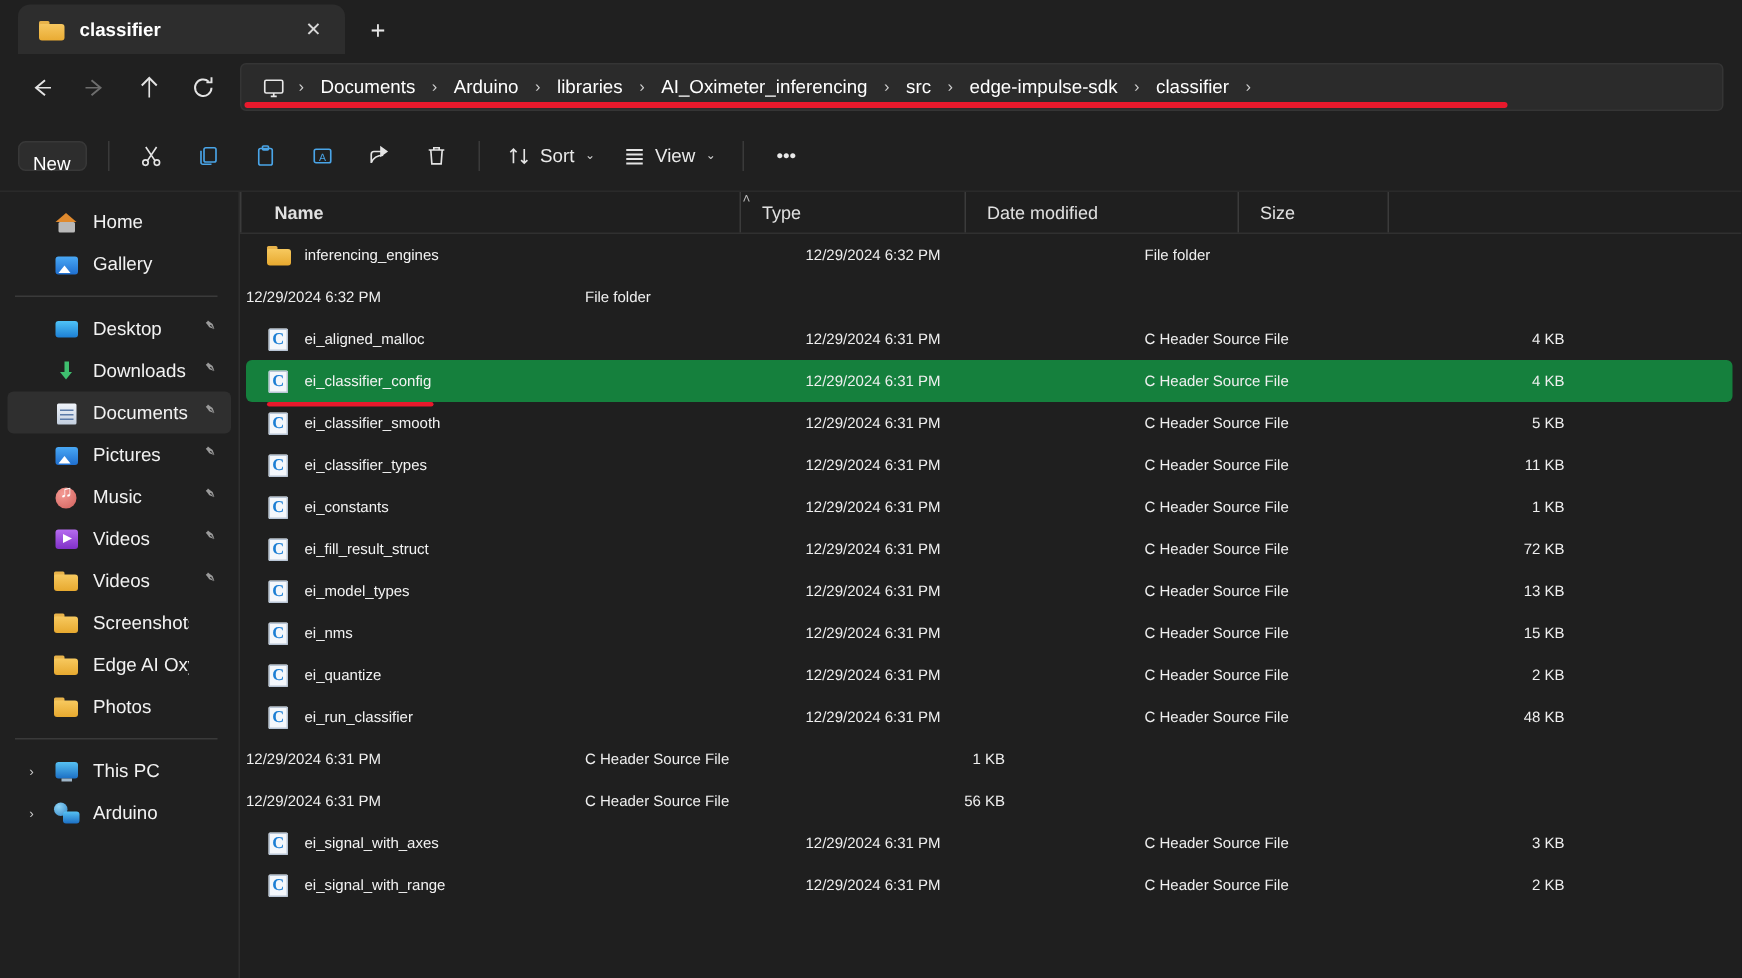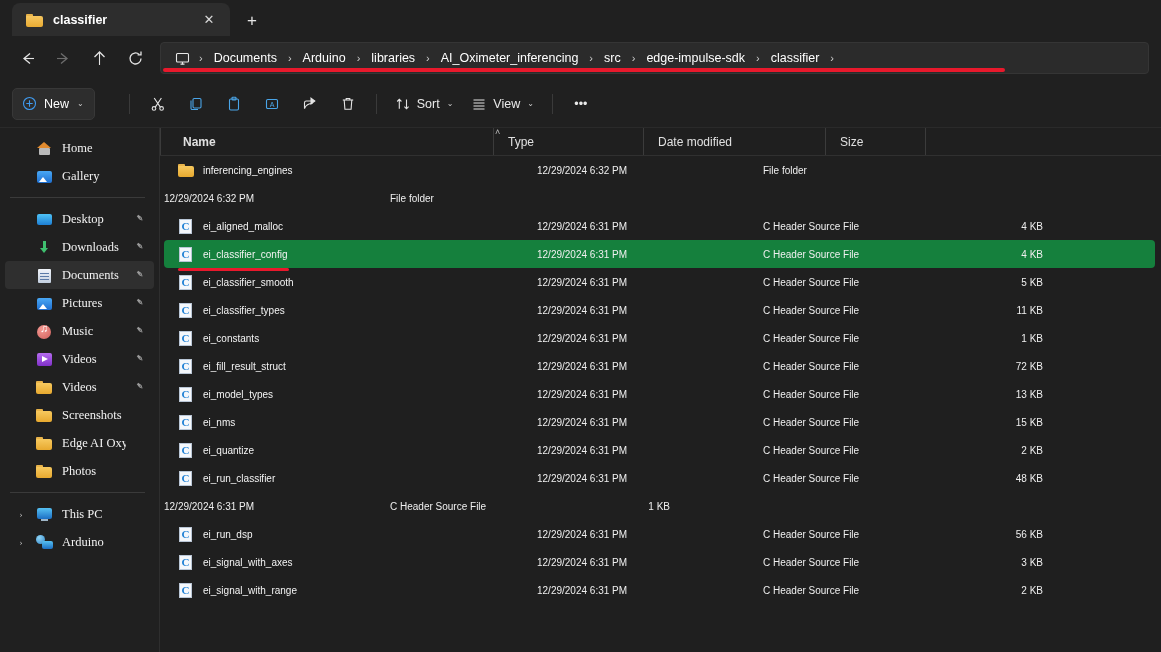--- a/index.html
+++ b/index.html
@@ -120,28 +120,29 @@
   .toolbar {
     height: 48px;
     background: #202020;
     display: flex;
     align-items: center;
     padding: 0 12px;
     gap: 2px;
     border-bottom: 1px solid #2a2a2a;
   }
   .newbtn {
-    height: 32px;
+    height: 20px;
     background: #2d2d2d;
     border: 1px solid #383838;
     border-radius: 5px;
     display: flex; align-items: center;
     gap: 7px; padding: 0 10px 0 9px;
     font-size: 12.5px; color: #ffffff;
-    margin-right: 24px;
+    margin-right: 4px;
+    flex-direction: column;
   }
   .tb-sep {
     width: 1px; height: 20px;
     background: #3a3a3a;
     margin: 0 8px;
   }
   .tbbtn {
     height: 32px; min-width: 36px;
     display: flex; align-items: center; justify-content: center;
     gap: 6px; padding: 0 8px;
@@ -162,21 +163,21 @@
     padding-top: 6px;
     overflow: hidden;
   }
   .sbitem {
     height: 28px;
     display: flex; align-items: center;
     margin: 0 5px;
     padding: 0 6px 0 10px;
     border-radius: 4px;
     gap: 9px;
-    font-size: 12.5px; color: #f2f2f2; font-family: Liberation Serif, serif;
+    font-size: 12.5px; color: #f2f2f2;
   }
   .sbitem.selected { background: #2f2f2f; }
   .sbitem .chevr {
     width: 12px; font-size: 9px; color: #cacaca;
     flex: none; text-align: center;
   }
   .sbicon { width: 17px; height: 17px; flex: none; position: relative; }
   .sblabel { flex: 1; white-space: nowrap; overflow: hidden; }
   .pin {
     width: 13px; flex: none;
@@ -739,24 +740,20 @@
         <span class="cell-size">48 KB</span>
       </div>
 
       <div class="row">
         <span class="cell-date">12/29/2024 6:31 PM</span>
         <span class="cell-type">C Header Source File</span>
         <span class="cell-size">1 KB</span>
       </div>
 
       <div class="row">
-        <span class="cell-name">
-          <span class="fileicon ic-c"></span>
-          <span>ei_run_dsp</span>
-        </span>
         <span class="cell-date">12/29/2024 6:31 PM</span>
         <span class="cell-type">C Header Source File</span>
         <span class="cell-size">56 KB</span>
       </div>
 
       <div class="row">
         <span class="cell-name">
           <span class="fileicon ic-c"></span>
           <span>ei_signal_with_axes</span>
         </span>

